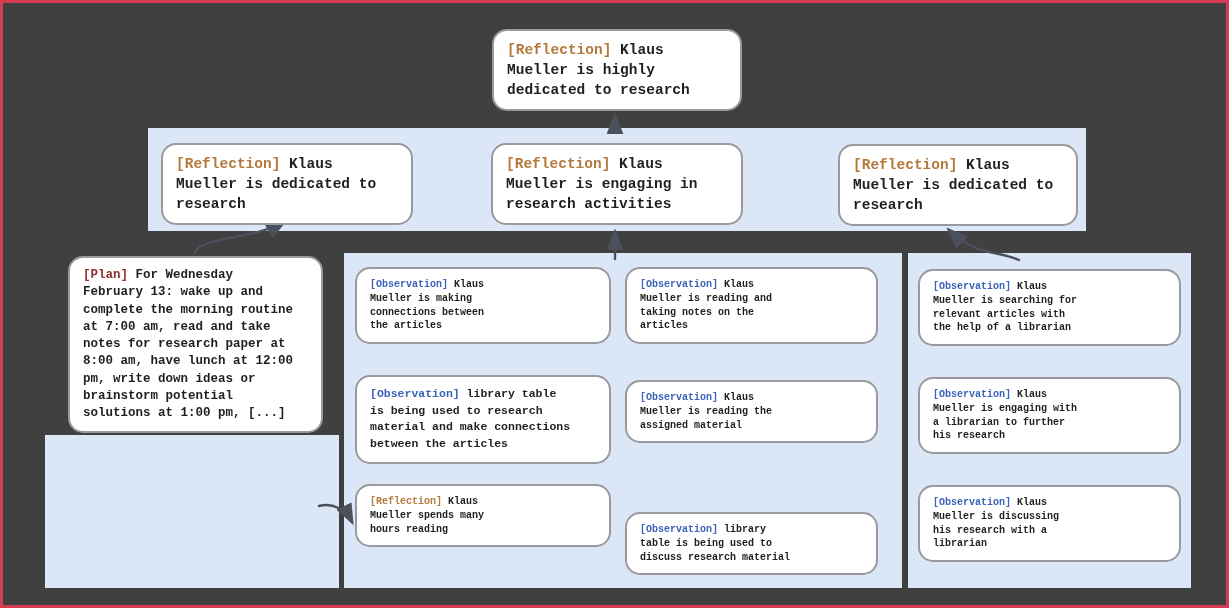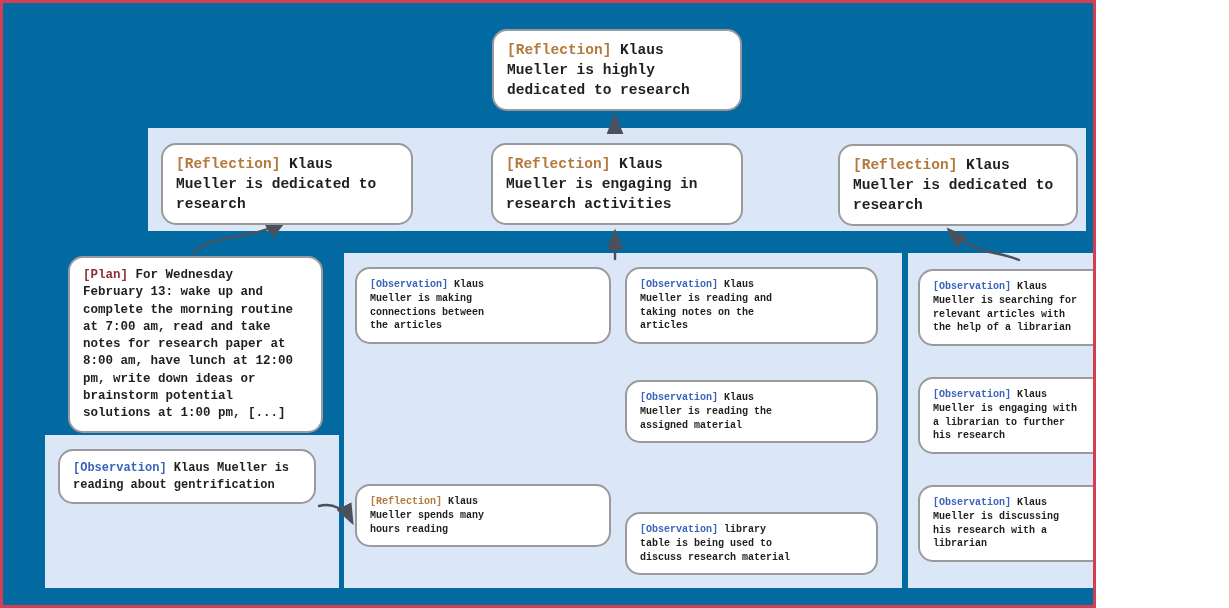--- a/index.html
+++ b/index.html
@@ -2,22 +2,22 @@
 <html style="--frame: #d53e52; --band: #dbe7f7; --box-border: #9a9a9e; --arrow: #4b515c; --reflection-label: #b5793c; --observation-label: #3a63bb; --plan-label: #8e2f2f; --text: #1f1f1f;"><head>
 <meta charset="utf-8">
 <style>
   :root{
     --frame:#d53e52; --band:#dbe7f7; --box-border:#9a9a9e; --arrow:#4b515c;
     --reflection-label:#b5793c; --observation-label:#3a63bb; --plan-label:#8e2f2f;
     --text:#1f1f1f;
   }
   html,body{margin:0;padding:0;background:#fff;}
   #frame{
-    position:relative; width:1096px; height:608px; box-sizing:border-box;
-    border:3px solid var(--frame); background:#0369a1; overflow:hidden;
+    position:relative; width:1229px; height:608px; box-sizing:border-box;
+    border:3px solid var(--frame); background:#404040; overflow:hidden;
     font-family:"Liberation Mono","DejaVu Sans Mono",monospace;
   }
   .band{position:absolute; background:var(--band);}
   #band-top   {left:145px; top:125px; width:938px; height:103px;}
   #band-left  {left:42px;  top:432px; width:294px; height:153px;}
   #band-middle{left:341px; top:250px; width:558px; height:335px;}
   #band-right {left:905px; top:250px; width:283px; height:335px;}
   .node{
     position:absolute; background:#fff; border:2.5px solid var(--box-border);
     border-radius:15px; padding:9px 13px; box-sizing:border-box;
@@ -96,27 +96,29 @@
   <div class="node" id="node-plan"><span class="lbl lbl-plan">[Plan]</span><span>For Wednesday
 February 13: wake up and
 complete the morning routine
 at 7:00 am, read and take
 notes for research paper at
 8:00 am, have lunch at 12:00
 pm, write down ideas or
 brainstorm potential
 solutions at 1:00 pm, [...]</span></div>
 
-  <div class="node" id="node-lo-0"><span class="lbl lbl-observation">[Observation]</span><span>Klaus Mueller is
-reading about gentrification</span></div>
 
   <div class="node" id="node-m1-0"><span class="lbl lbl-observation">[Observation]</span><span>Klaus
 Mueller is making
 connections between
 the articles</span></div>
+  <div class="node" id="node-m1-1"><span class="lbl lbl-observation">[Observation]</span><span>library table
+is being used to research
+material and make connections
+between the articles</span></div>
   <div class="node" id="node-m1-2"><span class="lbl lbl-reflection">[Reflection]</span><span>Klaus
 Mueller spends many
 hours reading</span></div>
 
   <div class="node" id="node-m2-0"><span class="lbl lbl-observation">[Observation]</span><span>Klaus
 Mueller is reading and
 taking notes on the
 articles</span></div>
   <div class="node" id="node-m2-1"><span class="lbl lbl-observation">[Observation]</span><span>Klaus
 Mueller is reading the

